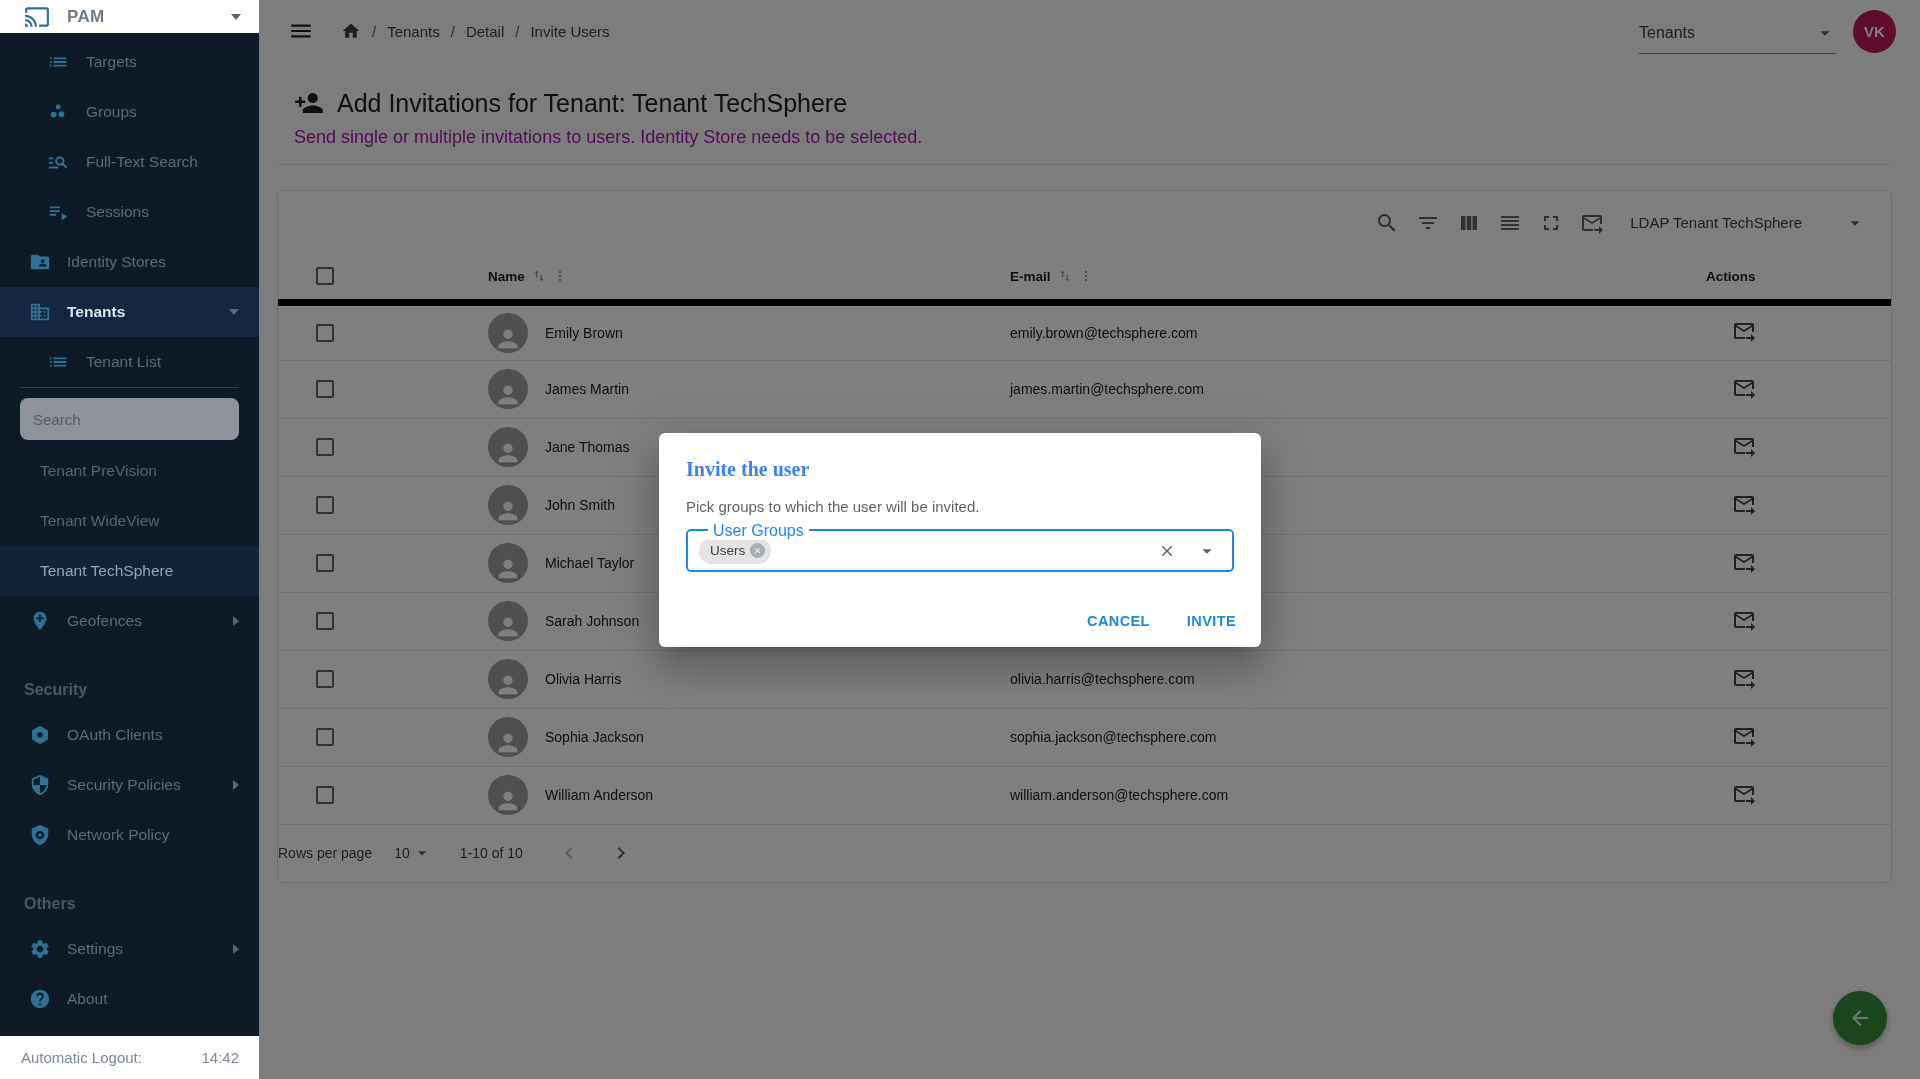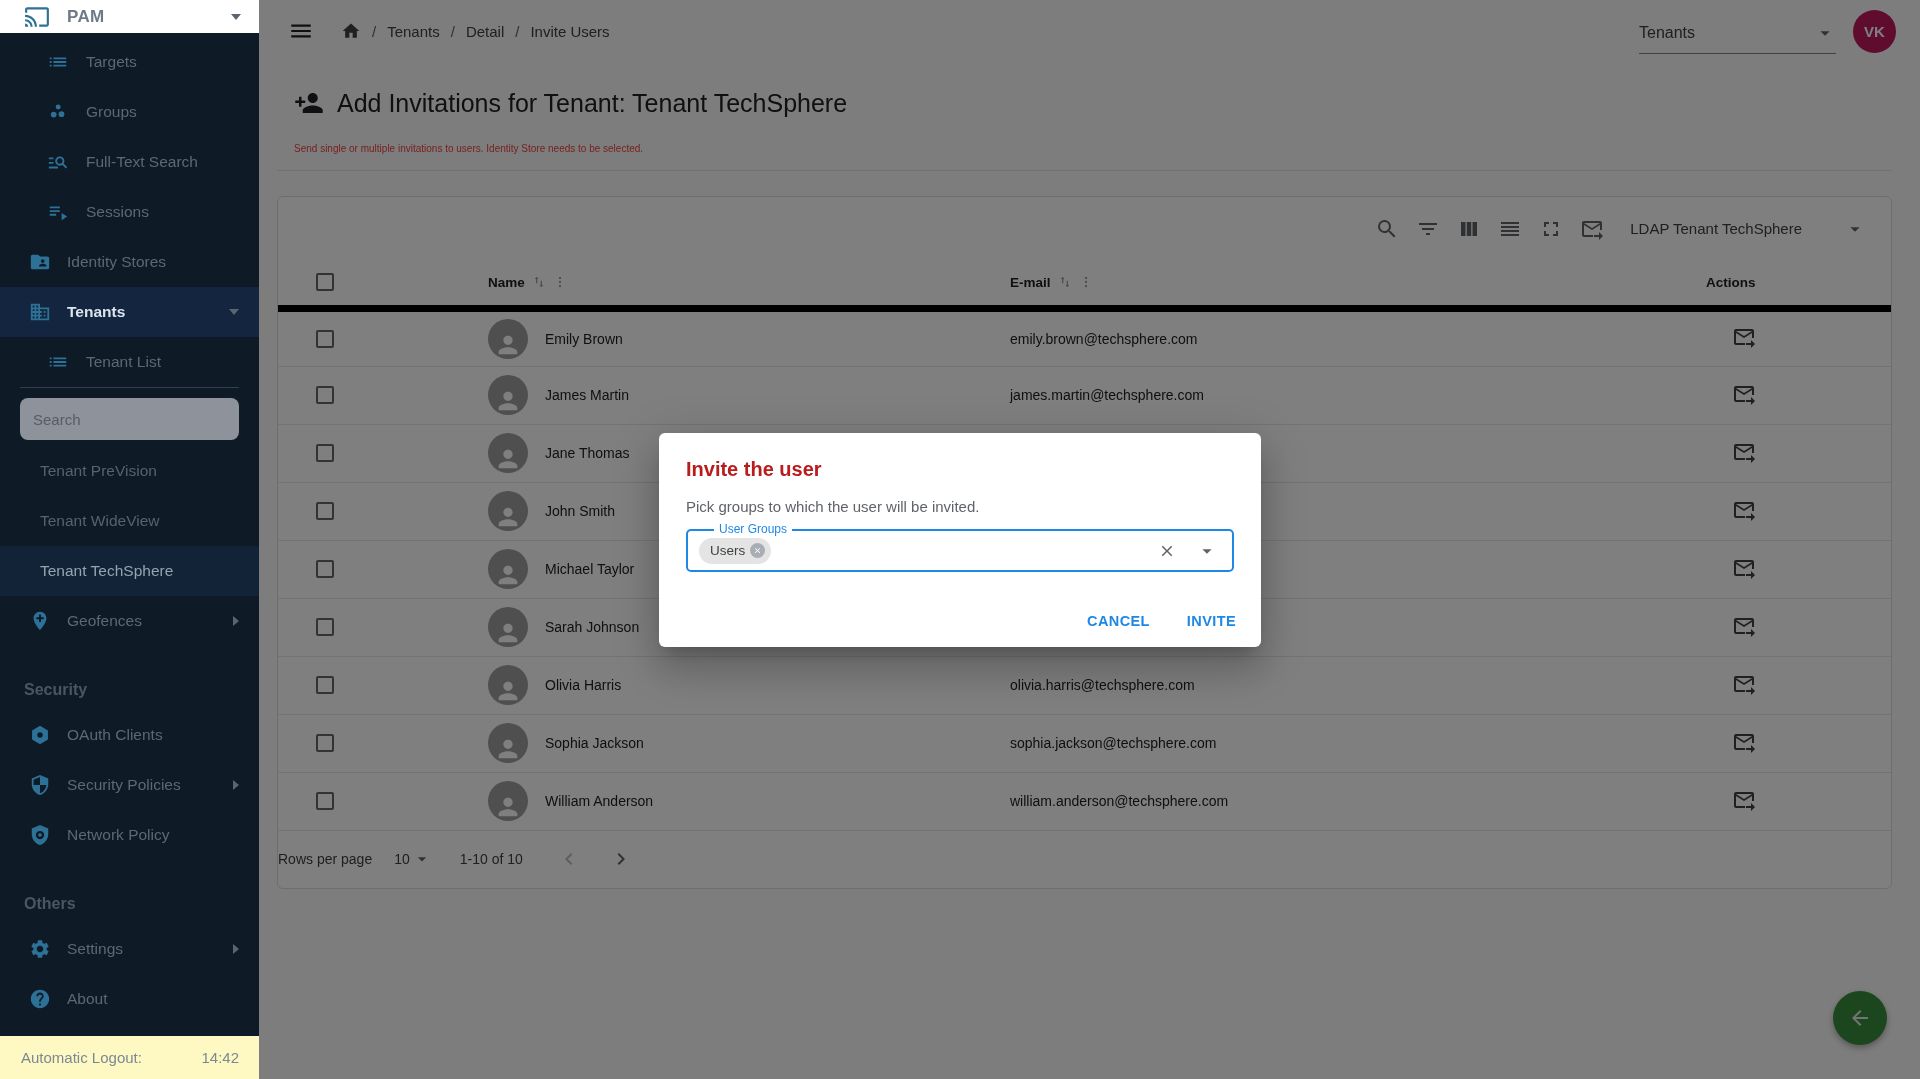--- a/index.html
+++ b/index.html
@@ -20,21 +20,21 @@
   .sb-item.top .lbl { margin-left:16px; }
   .sb-item.active-parent { background:#13253f; }
   .sb-item.active-parent .lbl { color:#dce5ee; font-weight:bold; }
   .sb-item .chev { margin-left:auto; margin-right:20px; }
   .sb-divider { border-bottom:1px solid #333f4b; margin:0 20px; }
   .sb-search { display:block; margin:10px 20px 6px; width:219px; height:42px; background:#8e939b; border:none; border-radius:8px; padding:0 13px; font-size:15px; color:#3f454d; font-family:inherit; }
   .sb-search::placeholder { color:#555c65; opacity:1; }
   .sb-link { height:50px; display:flex; align-items:center; padding-left:40px; color:#57626e; font-size:15.5px; cursor:pointer; }
   .sb-link.active { background:#122338; color:#96a4b1; }
   .sb-section { margin-top:24px; height:40px; display:flex; align-items:center; padding-left:24px; color:#4c5661; font-size:16px; font-weight:bold; }
-  .sb-footer { position:absolute; left:0; bottom:0; width:100%; height:43px; background:#fef9c3; display:flex; align-items:center; padding:0 20px 0 21px; color:#7d8893; font-size:15px; }
+  .sb-footer { position:absolute; left:0; bottom:0; width:100%; height:43px; background:#ffffff; display:flex; align-items:center; padding:0 20px 0 21px; color:#7d8893; font-size:15px; }
   .sb-footer .time { margin-left:auto; }
   .icon-blue { fill:#2d7296; }
   .chev-down { width:0; height:0; border-left:5px solid transparent; border-right:5px solid transparent; border-top:6px solid #5a6570; }
   .chev-right { width:0; height:0; border-top:5px solid transparent; border-bottom:5px solid transparent; border-left:6px solid #5a6570; }
 
   
   .main { position:relative; flex:1; height:1079px; background:#fafafa; }
   .topbar { height:62px; display:flex; align-items:center; padding:0 24px 0 29px; }
   .hamburger { width:26px; height:26px; fill:#202124; cursor:pointer; }
   .breadcrumb { display:flex; align-items:center; margin-left:27px; gap:11px; font-size:15px; color:#3c4043; }
@@ -43,21 +43,21 @@
   .bc-item { cursor:pointer; }
   .ctx-select { margin-left:auto; width:197px; border-bottom:1px solid #80868b; display:flex; align-items:center; padding-bottom:9px; margin-top:14px; cursor:pointer; }
   .ctx-select .val { font-size:16px; color:#3c4043; }
   .ctx-select svg { margin-left:auto; fill:#5f6368; width:22px; height:22px; }
   .avatar { width:43px; height:43px; border-radius:50%; background:#be185d; color:#ffffff; display:flex; align-items:center; justify-content:center; font-size:15px; font-weight:bold; margin-left:17px; cursor:pointer; }
 
   .content { padding:0 28px 0 18px; }
   .page-head { margin-top:26px; padding-left:17px; }
   .page-head h1 { display:flex; align-items:center; font-size:25px; font-weight:500; color:#202124; gap:13px; }
   .page-head h1 svg { width:30px; height:30px; fill:#202124; }
-  .page-sub { margin-top:25px; font-size:10px; color:#ef4444; }
+  .page-sub { margin-top:9px; font-size:18px; color:#a21caf; }
   .head-rule { border:none; border-top:1px solid #e3e3e3; margin-top:16px; }
 
   .card { margin-top:25px; background:#ffffff; border:1px solid #dcdcdc; border-radius:6px; }
   .toolbar { height:63px; display:flex; align-items:center; justify-content:flex-end; padding-right:25px; gap:17px; }
   .toolbar .tico { width:24px; height:24px; fill:#5f6368; cursor:pointer; }
   .store-select { display:flex; align-items:center; margin-left:9px; cursor:pointer; }
   .store-select .val { font-size:15px; color:#3c4043; }
   .store-select svg { width:22px; height:22px; fill:#5f6368; margin-left:42px; }
 
   table { width:100%; border-collapse:collapse; table-layout:fixed; }
@@ -84,24 +84,24 @@
   .pg-next { margin-left:28px; fill:#5f6368; }
 
   .fab { position:absolute; right:33px; bottom:34px; width:54px; height:54px; border-radius:50%; background:#388e3c; border:none; display:flex; align-items:center; justify-content:center; cursor:pointer; box-shadow:0 3px 6px rgba(0,0,0,.3); z-index:10; }
   .fab svg { width:24px; height:24px; fill:#e8e8e8; }
 
   
   .overlay { position:absolute; inset:0; background:rgba(0,0,0,0.5); z-index:50; }
   .dialog { position:fixed; left:659px; top:433px; width:602px; height:214px; background:#ffffff; border-radius:6px; z-index:300;
             box-shadow:0 11px 15px -7px rgba(0,0,0,.2), 0 24px 38px 3px rgba(0,0,0,.14), 0 9px 46px 8px rgba(0,0,0,.12);
             padding:25px 27px 0; }
-  .dialog h2 { font-size:20px; font-weight:bold; color:#b91c1c; }
+  .dialog h2 { font-size:20px; font-weight:bold; color:#3b82f6;font-family:Liberation Serif, serif; }
   .dialog .dlg-body { margin-top:17px; font-size:15px; color:#5f6368; }
   .grp-field { position:relative; margin-top:14px; height:43px; border:2px solid #1e88e5; border-radius:5px; display:flex; align-items:center; padding:0 14px 0 11px; }
-  .grp-field .fld-label { position:absolute; top:-9px; left:26px; background:#ffffff; padding:0 5px; font-size:12px; color:#1e88e5; }
+  .grp-field .fld-label { position:absolute; top:-9px; left:20px; background:#ffffff; padding:0 5px; font-size:16px; color:#1e88e5; }
   .chip { height:26px; background:#e4e4e4; border-radius:13px; display:inline-flex; align-items:center; padding:0 6px 0 11px; gap:5px; font-size:13.5px; color:#3c4043; cursor:pointer; }
   .chip-x { width:15px; height:15px; border-radius:50%; background:#a9aeb4; display:flex; align-items:center; justify-content:center; cursor:pointer; }
   .chip-x svg { width:9px; height:9px; fill:#ffffff; }
   .fld-clear { margin-left:auto; width:18px; height:18px; fill:#5f6368; cursor:pointer; }
   .fld-caret { width:22px; height:22px; fill:#5f6368; margin-left:20px; cursor:pointer; }
   .dlg-actions { position:absolute; right:25px; bottom:18px; display:flex; gap:37px; }
   .dlg-btn { background:none; border:none; font-family:inherit; font-size:14.5px; font-weight:bold; letter-spacing:.4px; color:#1e88e5; cursor:pointer; }
 </style>
 </head>
 <body>

